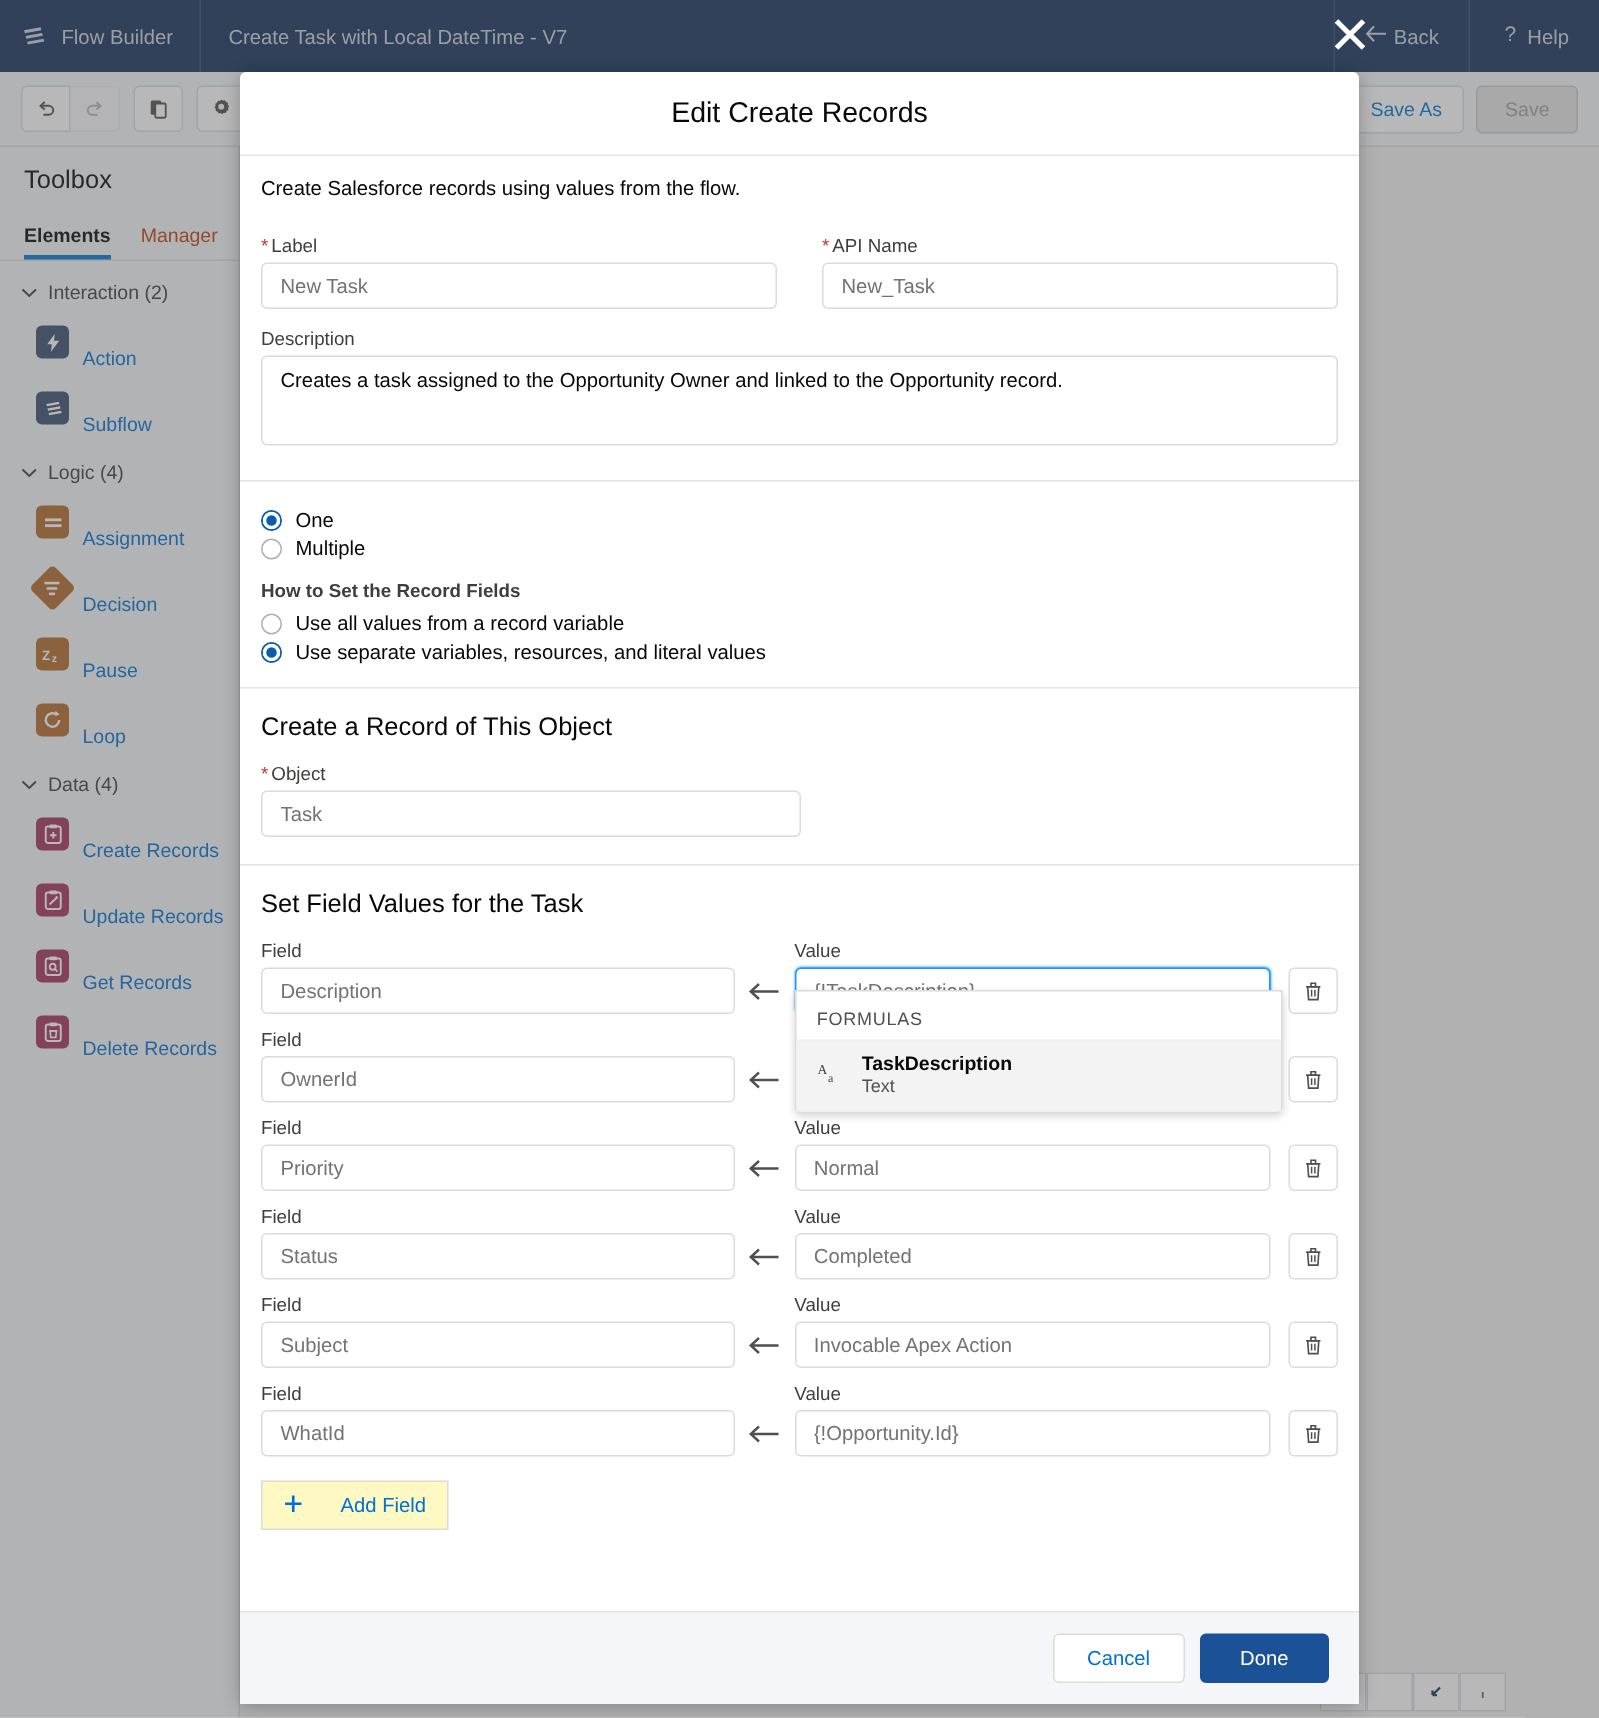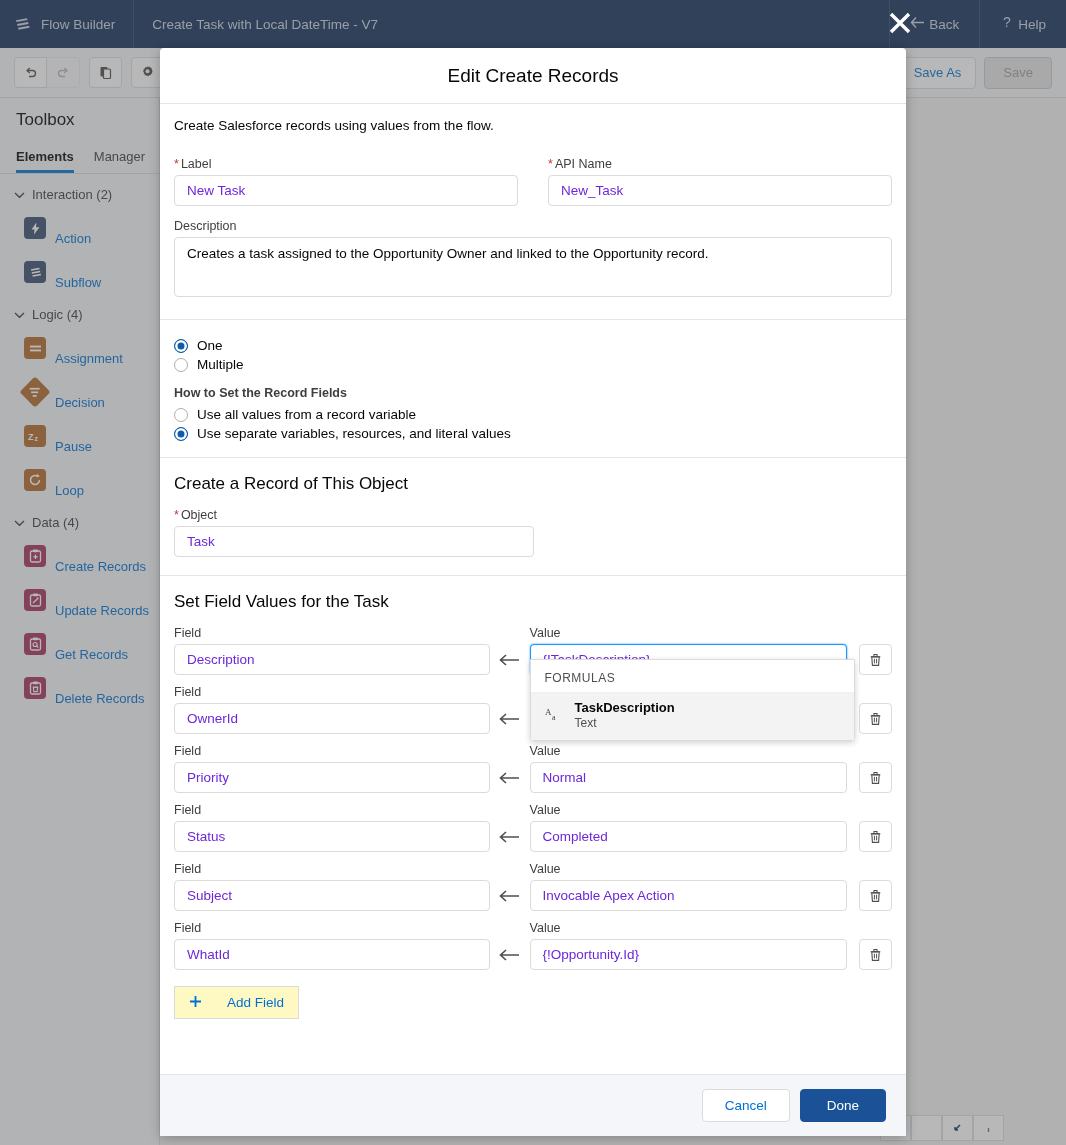--- a/index.html
+++ b/index.html
@@ -62,21 +62,21 @@
     font-family: "Liberation Sans", sans-serif;
   }
 
   
   .sidebar {
     position: absolute; top: 98px; left: 0; width: 160px; bottom: 0;
     background: #f4f6f9; border-right: 1px solid #d8dde6;
   }
   .sb-title { font-size: 17px; color: #080707; padding: 12px 0 13px 16px; }
   .sb-tabs { display: flex; gap: 20px; padding: 0 16px; border-bottom: 1px solid #d8dde6; }
-  .sb-tab { font-size: 13px; color: #404040; padding: 6px 0 9px; cursor: pointer; }
+  .sb-tab { font-size: 13px; color: #c2410c; padding: 6px 0 9px; cursor: pointer; }
   .sb-tab.active { color: #080707; font-weight: bold; box-shadow: inset 0 -3px 0 #0176d3; }
   .sb-group { padding-top: 9px; }
   .sb-grp-head {
     display: flex; align-items: center; gap: 7px;
     font-size: 13px; color: #3e3e3c; padding: 4px 0 4px 14px; cursor: pointer;
   }
   .sb-item {
     display: flex; align-items: center; gap: 9px;
     padding: 4px 0 4px 24px; cursor: pointer;
   }
@@ -120,21 +120,21 @@
   .sec { padding: 16px 14px 18px; border-bottom: 1px solid #e5e5e5; }
   .sec.tight { padding-bottom: 14px; }
   .intro { font-size: 13.5px; color: #080707; padding: 14px 14px 8px; }
 
   .row2 { display: flex; gap: 30px; }
   .fld { flex: 1; }
   .lbl { font-size: 12.5px; color: #3e3e3c; margin-bottom: 4px; display: block; }
   .req { color: #c23934; margin-right: 2px; }
   .inp {
     width: 100%; height: 31px; border: 1px solid #dddbda; border-radius: 4px;
-    padding: 0 12px; font-size: 13.5px; color: #6d28d9; background: #fff;
+    padding: 0 12px; font-size: 13.5px; color: #737373; background: #fff;
     font-family: "Liberation Sans", sans-serif;
   }
   .ta {
     width: 100%; height: 60px; border: 1px solid #dddbda; border-radius: 4px;
     padding: 8px 12px; font-size: 13.5px; color: #080707; resize: none;
     font-family: "Liberation Sans", sans-serif;
   }
 
   .grp-lbl { font-size: 12.5px; color: #3e3e3c; font-weight: bold; margin-bottom: 5px; }
   .radio-row { display: flex; align-items: center; gap: 9px; padding: 2px 0; cursor: pointer; }

